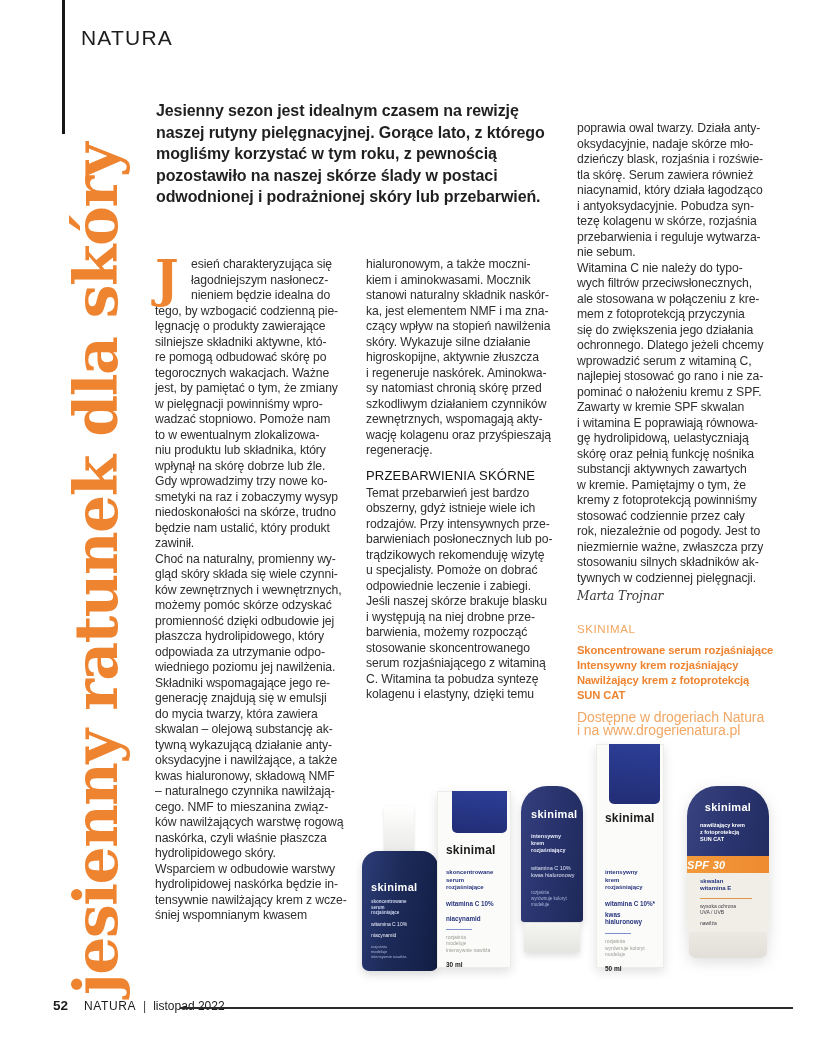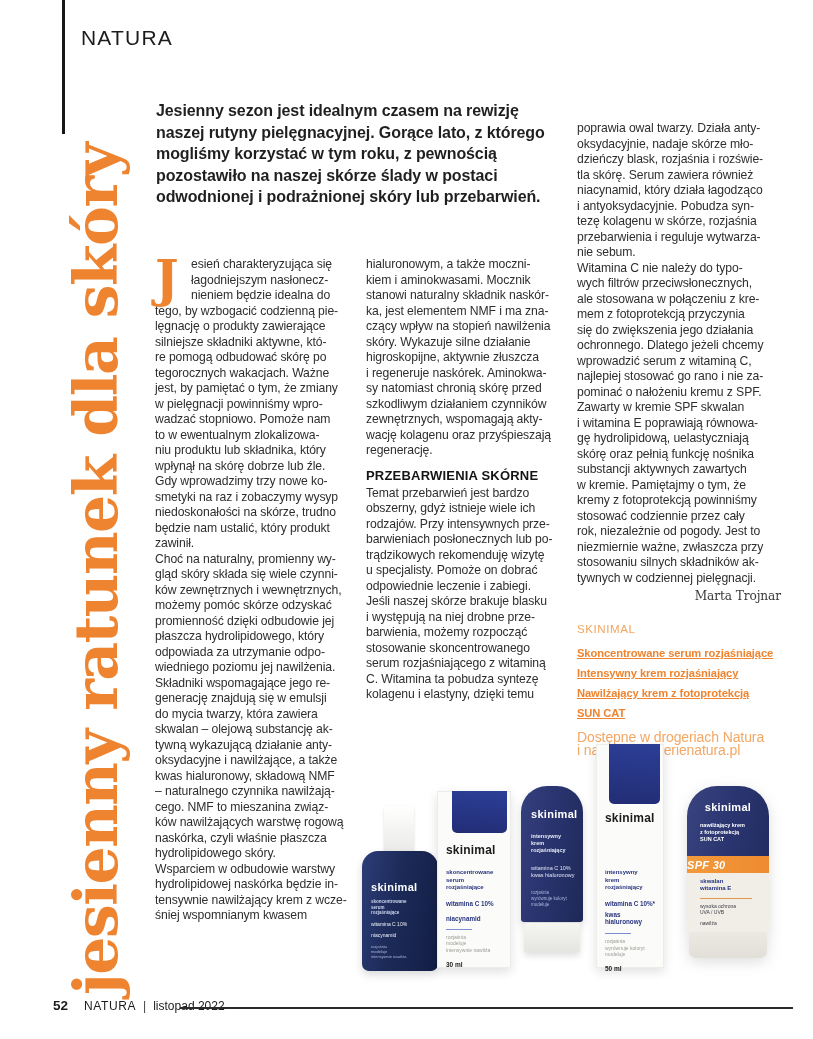--- a/index.html
+++ b/index.html
@@ -22,30 +22,30 @@
     position:absolute;left:156px;top:100px;width:450px;
     font-size:16px;line-height:21.5px;font-weight:700;color:#1f1f1f;letter-spacing:-0.1px;
     white-space:nowrap;
   }
   
   .col{position:absolute;width:204px;font-size:12.2px;line-height:15.5px;color:#2e2e2e;letter-spacing:-0.1px;}
   .col1{left:155px;top:257px;}
   .col2{left:366px;top:257px;}
   .col3{left:577px;top:121px;}
   .lines{white-space:nowrap;}
-  .subhead{margin:9px 0 2px 0;font-size:13px;line-height:16px;font-weight:700;color:#141414;letter-spacing:0.2px;white-space:nowrap;}
+  .subhead{margin:9px 0 2px 0;font-size:13px;line-height:16px;font-weight:400;color:#141414;letter-spacing:0.2px;white-space:nowrap;}
   .dropcap{
     float:left;width:30px;height:44px;margin:1px 6px 0 0;
     font-family:"DejaVu Serif",serif;font-weight:700;font-size:50px;line-height:42px;color:#EE8430;
   }
-  .author{margin-top:3px;font-size:12.2px;color:#3a3a3a;font-family:"DejaVu Serif",serif;text-align:right;}
+  .author{margin-top:3px;font-style:italic;font-size:12.2px;color:#3a3a3a;font-family:"DejaVu Serif",serif;}
   
   .product-info{margin-top:17px;white-space:nowrap;}
   .pi-brand{color:#F3A55D;font-size:11.5px;letter-spacing:0.6px;margin-bottom:6px;}
-  .pi-products{color:#EE8430;font-weight:700;font-size:11.2px;line-height:20px;text-decoration:underline;}
+  .pi-products{color:#EE8430;font-weight:700;font-size:11.2px;line-height:15px;}
   .pi-avail{color:#F2A765;font-size:14px;line-height:13.4px;margin-top:8px;}
   
   .footer{position:absolute;left:53px;top:998px;font-size:12px;color:#1c1c1c;white-space:nowrap;text-align:right;}
   .footer .pn{font-weight:700;font-size:13.5px;margin-right:16px;}
   .footer .mag{letter-spacing:0.6px;}
   .footer .sep{margin:0 7px;color:#444;font-weight:300;}
   .footer-rule{position:absolute;left:180px;top:1007px;width:613px;height:1.5px;background:#2b2b2b;}
   
   .product{position:absolute;}
   .p-label{text-align:left;}

